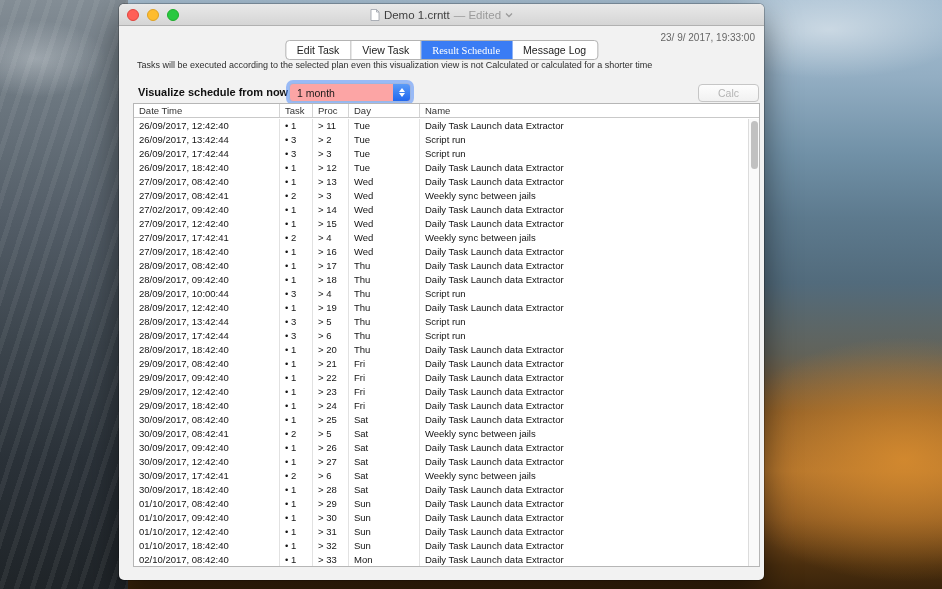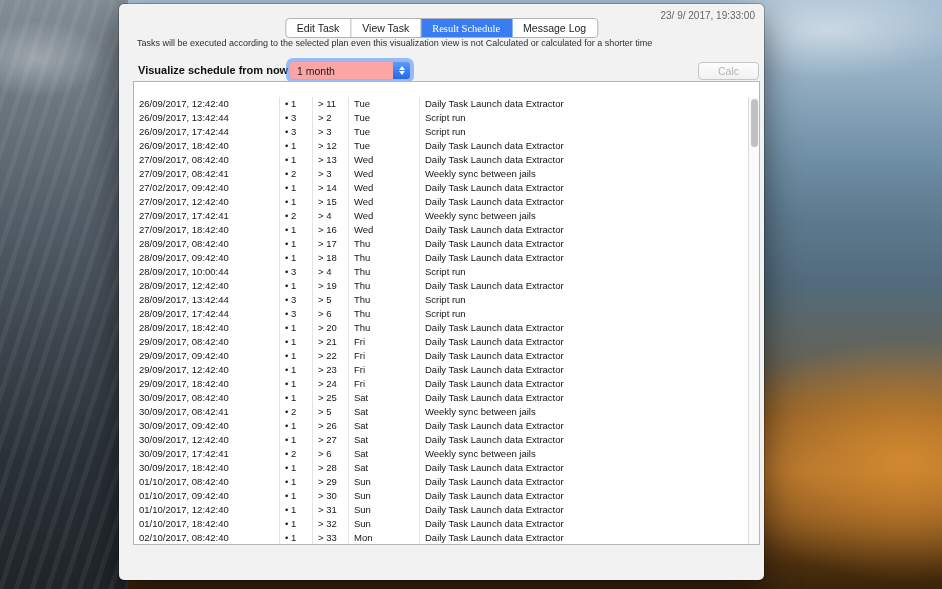--- a/index.html
+++ b/index.html
@@ -98,20 +98,38 @@
 </style>
 </head>
 <body>
 
 <div class="screen">
   <div class="bg"></div>
   <div class="bg-left"></div>
 
   <div class="window">
 
+    <div class="titlebar">
+      <div class="lights">
+        <div class="light red"></div>
+        <div class="light yellow"></div>
+        <div class="light green"></div>
+      </div>
+      <div class="titletext">
+        <svg class="doc-svg" width="10" height="12" viewBox="0 0 10 12">
+          <path d="M1 0.5 H6.5 L9 3 V11.5 H1 Z" fill="#ffffff" stroke="#9aa0a8" stroke-width="0.8"></path>
+          <path d="M6.5 0.5 V3 H9" fill="none" stroke="#9aa0a8" stroke-width="0.8"></path>
+        </svg>
+        <span>Demo 1.crntt</span>
+        <span class="edited">— Edited</span>
+        <svg class="chev-svg" width="8" height="6" viewBox="0 0 8 6">
+          <polyline points="1,1.5 4,4.5 7,1.5" fill="none" stroke="#9b9b9b" stroke-width="1.3"></polyline>
+        </svg>
+      </div>
+    </div>
 
     <div class="content">
 
       <div class="datetime">23/ 9/ 2017, 19:33:00</div>
 
       <div class="tabs">
         <div class="tab">Edit Task</div>
         <div class="tab">View Task</div>
         <div class="tab active">Result Schedule</div>
         <div class="tab">Message Log</div>
@@ -127,20 +145,27 @@
           <div class="period-value">1 month</div>
           <div class="stepper">
             <div class="arr up"></div>
             <div class="arr down"></div>
           </div>
         </div>
         <div class="calc-btn">Calc</div>
       </div>
 
       <div class="table">
+        <div class="thead">
+          <div class="th">Date Time</div>
+          <div class="th">Task</div>
+          <div class="th">Proc</div>
+          <div class="th">Day</div>
+          <div class="th">Name</div>
+        </div>
         <div class="tbody">
             <div class="tr">
     <div class="td">26/09/2017, 12:42:40</div>
     <div class="td">• 1</div>
     <div class="td">&gt; 11</div>
     <div class="td">Tue</div>
     <div class="td">Daily Task Launch data Extractor</div>
   </div>
             <div class="tr">
     <div class="td">26/09/2017, 13:42:44</div>

